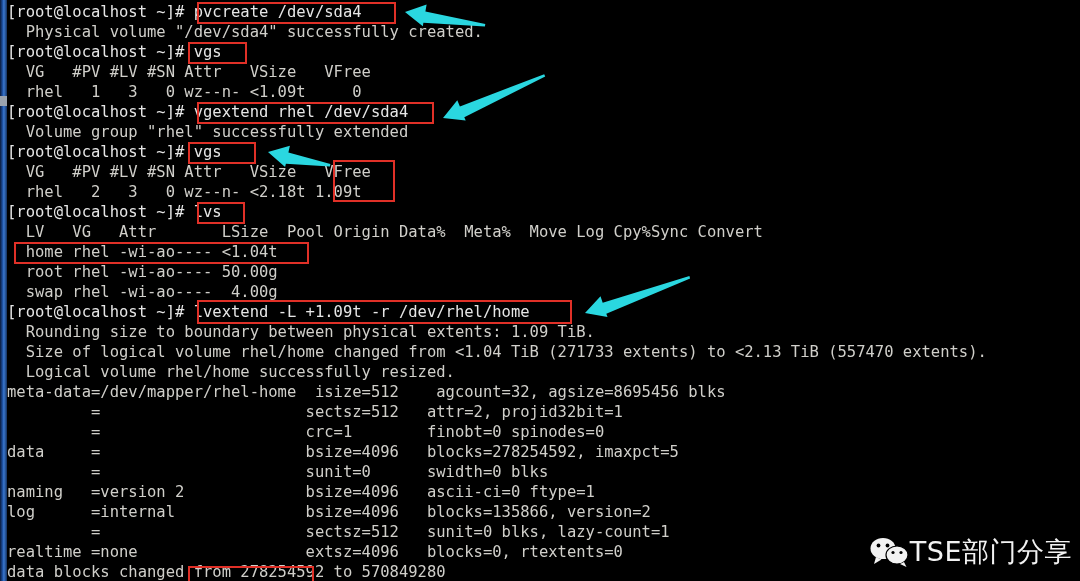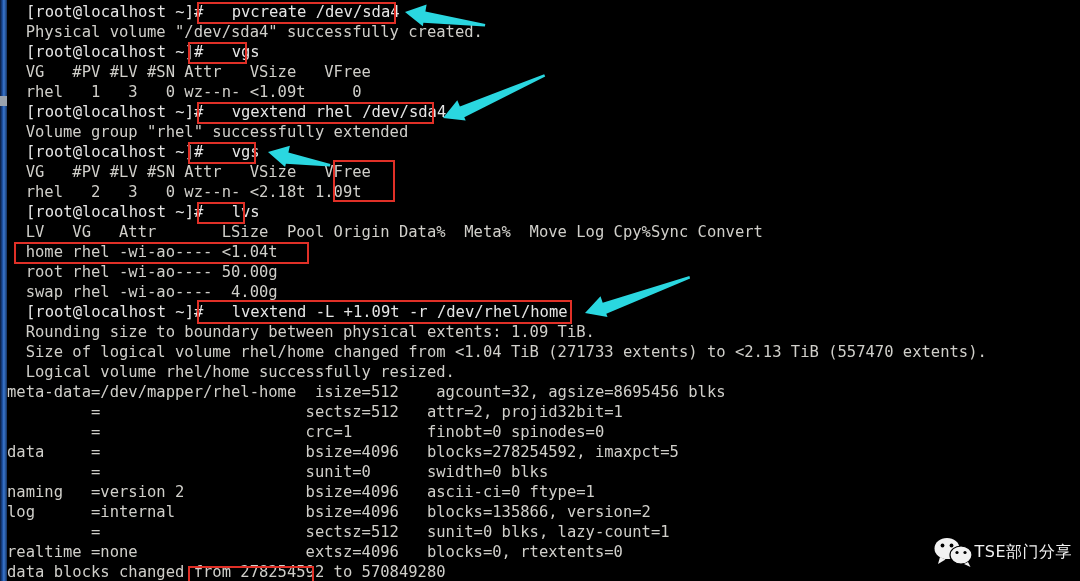--- a/index.html
+++ b/index.html
@@ -27,39 +27,39 @@
     position:absolute; left:0; width:7px;
     background:#9aa3ae;
   }
   #term {
     position:absolute;
     left:7px; top:2px;
     width:1073px;
     white-space:pre;
   }
   .line { height:20px; white-space:pre; }
-  .prompt { color:#e6e6e6;margin-left:19px; }
+  .prompt { color:#e6e6e6; }
   .out    { color:#d0cfca; }
 
   
   .rbox {
     position:absolute;
     border:2px solid #e03027;
     pointer-events:none;
   }
   .arrow { position:absolute; pointer-events:none; }
 
   
   #watermark {
     position:absolute;
     right:8px; bottom:14px;
     display:flex; align-items:center; 
     color:#f2f2f2;
     font-family:"DejaVu Sans","Liberation Sans",sans-serif;
-    font-size:16px;
+    font-size:27px;
     letter-spacing:0.5px;
     text-shadow:0 0 4px #000;
   }
   #wechat-logo { display:block; }
 </style>
 </head>
 <body>
 
 <div id="screen">
 

